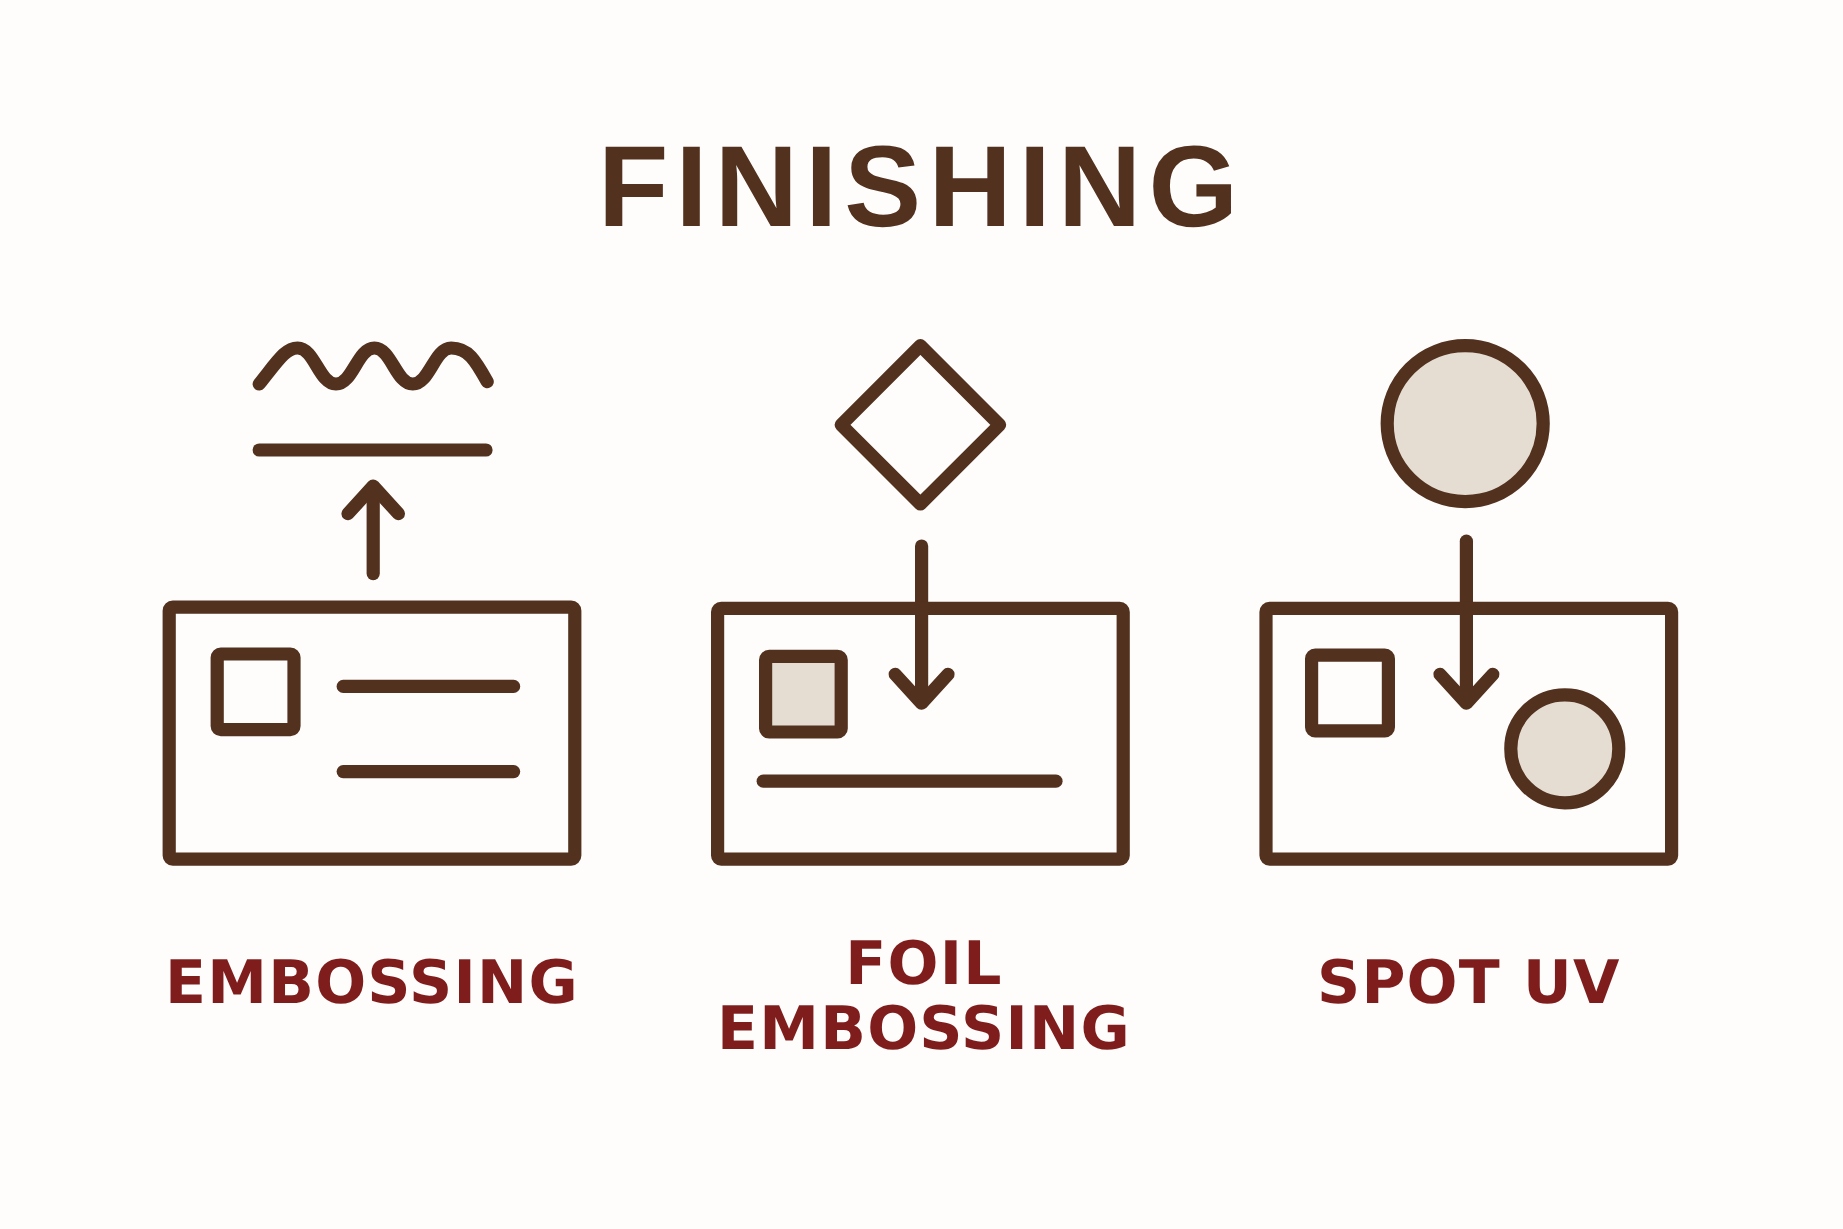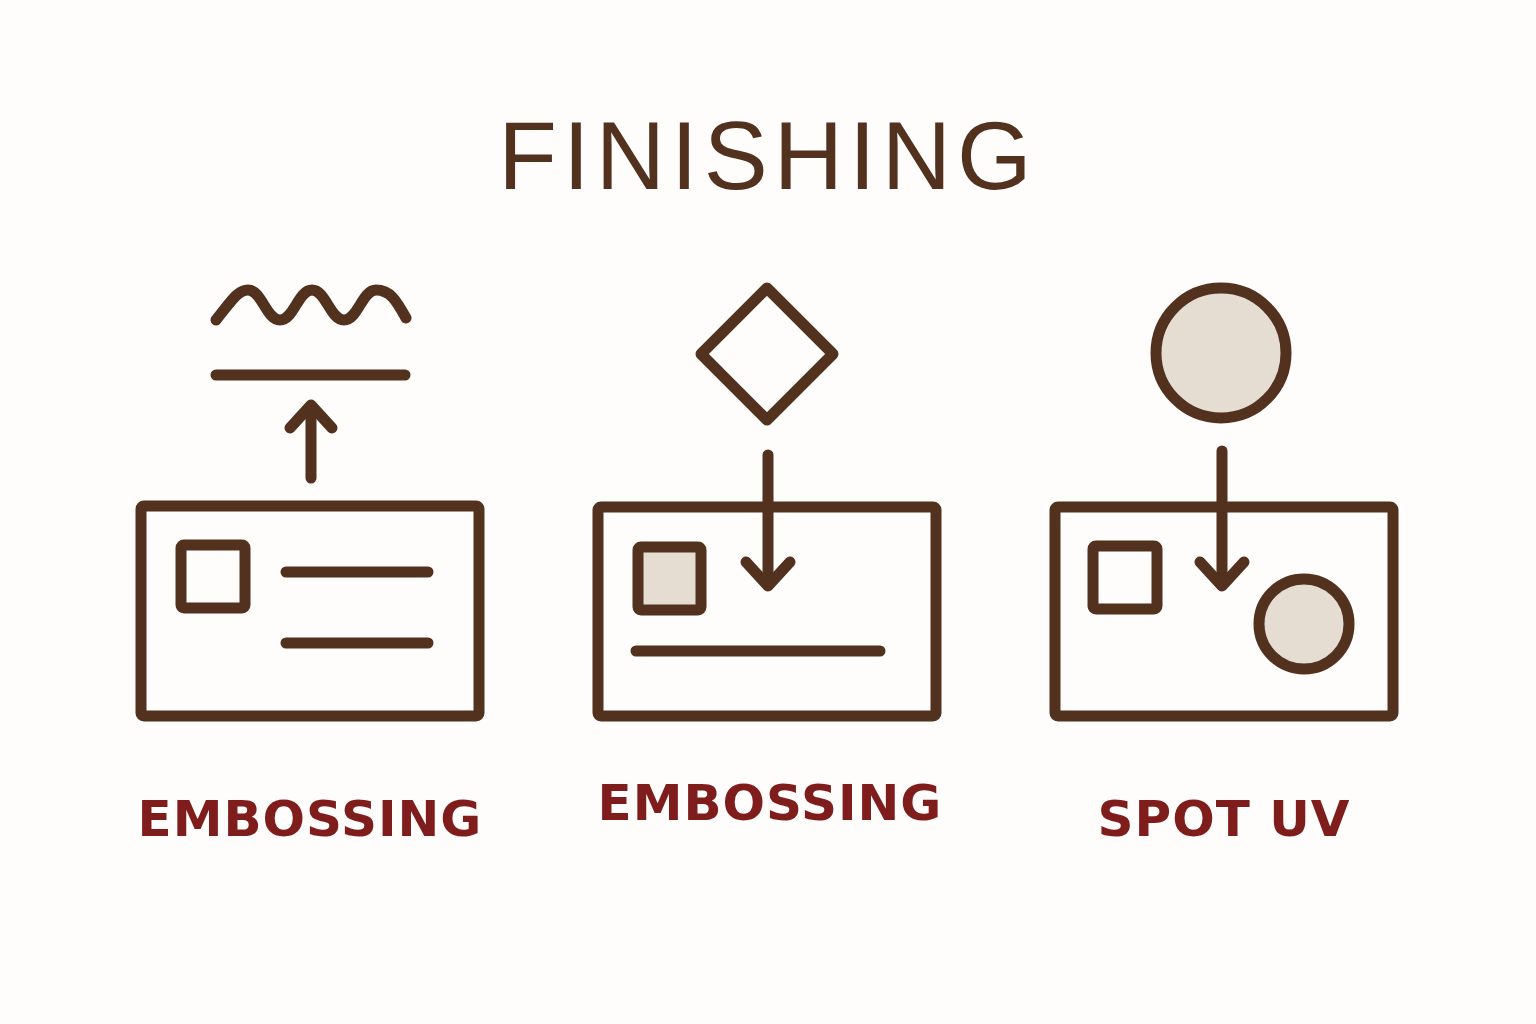--- a/index.html
+++ b/index.html
@@ -1,17 +1,17 @@
 <!DOCTYPE html>
 <html><head>
   <meta charset="utf-8">
   <style>
     html, body { margin:0; padding:0; }
     body { width:1536px; height:1024px; background:#fefdfb; position:relative; overflow:hidden; font-family:"DejaVu Sans", sans-serif; }
-    .title { position:absolute; left:0; width:1536px; top:108px; text-align:center; font-family:"Liberation Sans", sans-serif; font-weight:400; font-size:96px; letter-spacing:6px; color:#53311f; line-height:1; }
+    .title { position:absolute; left:0; width:1536px; top:108px; text-align:center; font-family:"Liberation Sans", sans-serif; font-weight:700; font-size:96px; letter-spacing:6px; color:#53311f; line-height:1; }
     svg.art { position:absolute; left:0; top:0; }
     .label { position:absolute; text-align:center; font-family:"DejaVu Sans", sans-serif; font-weight:700; font-size:50px; color:#7f1d1d; line-height:1.08; letter-spacing:1px; }
   </style>
 </head>
 <body>
 
 <div class="title">FINISHING</div>
 
 <svg class="art" width="1536" height="1024" viewBox="0 0 1536 1024">
   <g fill="none" stroke="#53311f" stroke-width="11" stroke-linecap="round" stroke-linejoin="round">
@@ -48,15 +48,16 @@
       </g>
       <rect x="1055" y="507" width="338" height="209" rx="3"></rect>
       <rect x="1093" y="546" width="64" height="63" rx="3"></rect>
       <circle cx="1304" cy="624" r="45" fill="#e6ddd2"></circle>
     </g>
   </g>
 </svg>
 
 <div class="label" style="left:100px; width:420px; top:792px;">EMBOSSING</div>
 <div class="label" style="left:560px; width:420px; top:776px;">
+  <div>FOIL</div>
   <div>EMBOSSING</div>
 </div>
 <div class="label" style="left:1014px; width:420px; top:792px;">SPOT UV</div>
 
 </body></html>

